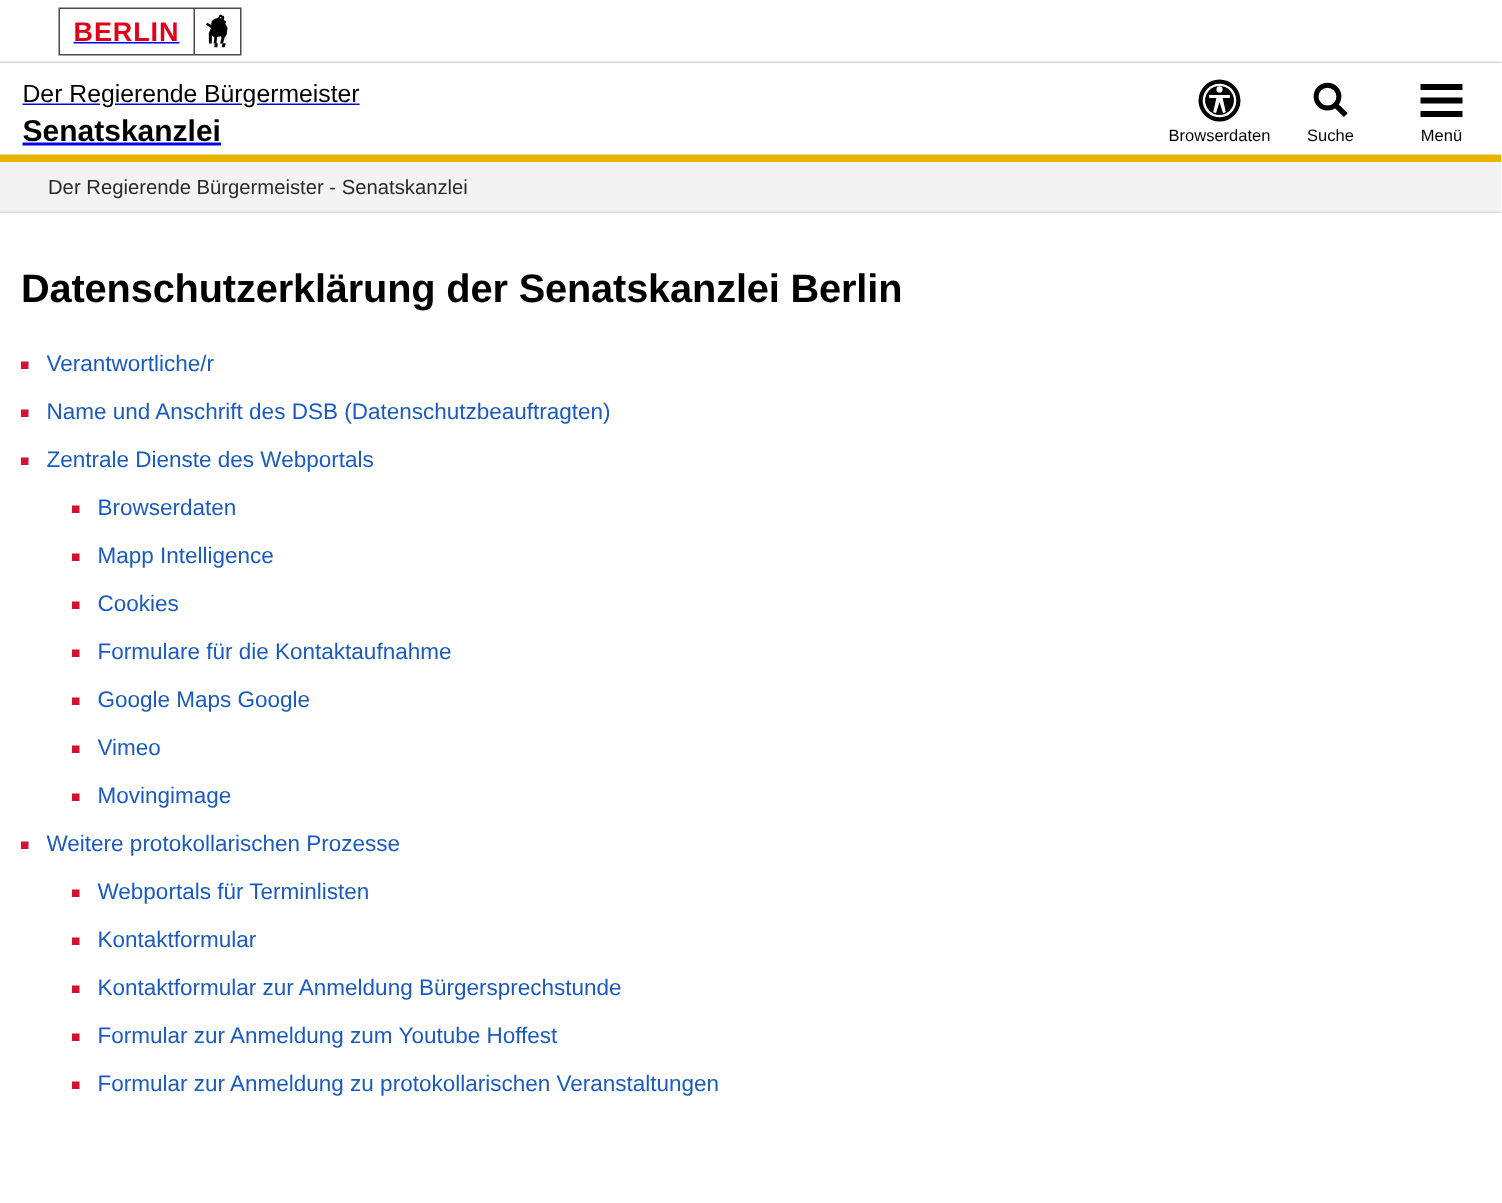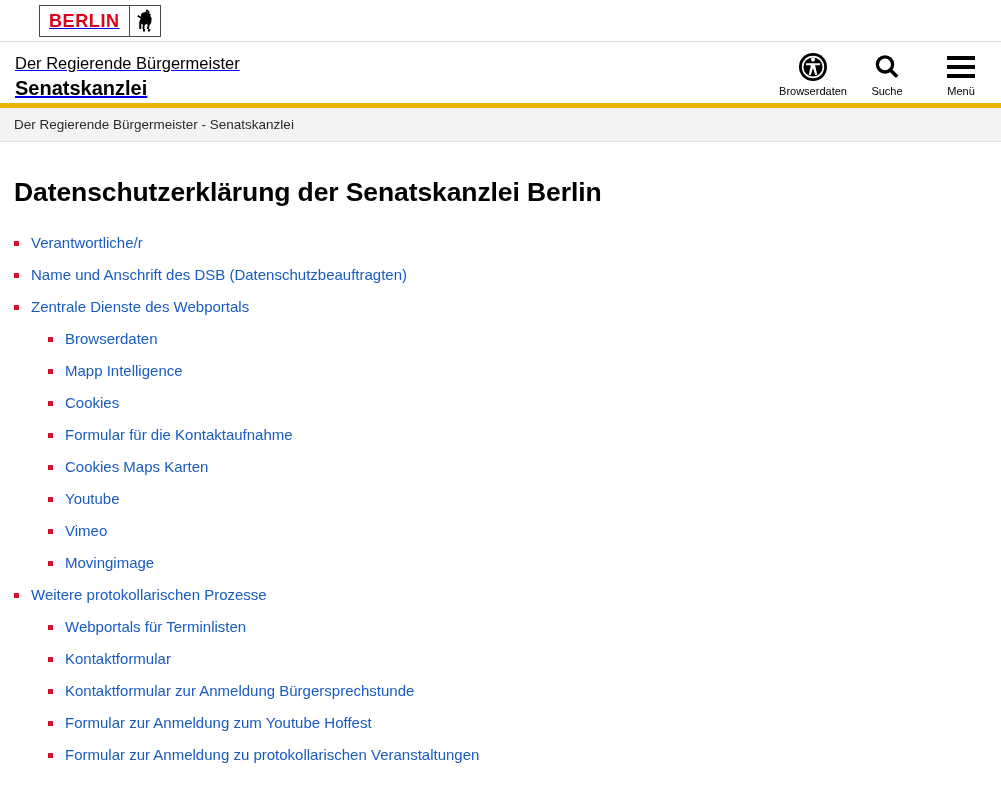--- a/index.html
+++ b/index.html
@@ -128,21 +128,21 @@
     width: 100%;
   }
 
   
   .breadcrumb-bar {
     height: 34px;
     background: #f3f3f3;
     border-bottom: 1px solid #dddddd;
     display: flex;
     align-items: center;
-    padding-left: 14px;
+    padding-left: 32px;
   }
   .breadcrumb-bar .crumb {
     font-size: 13.5px;
     color: #2a2a2a;
   }
 
   
   .content {
     padding: 0 14px;
   }
@@ -256,23 +256,22 @@
 
 <div class="content">
   <h1 class="page-title">Datenschutzerklärung der Senatskanzlei Berlin</h1>
   <ul class="toc level1" id="toc-root">
       <li><span class="bullet"></span><a href="#">Verantwortliche/r</a></li>
       <li><span class="bullet"></span><a href="#">Name und Anschrift des DSB (Datenschutzbeauftragten)</a></li>
       <li><span class="bullet"></span><a href="#">Zentrale Dienste des Webportals</a><ul class="toc level2">
           <li><span class="bullet"></span><a href="#">Browserdaten</a></li>
           <li><span class="bullet"></span><a href="#">Mapp Intelligence</a></li>
           <li><span class="bullet"></span><a href="#">Cookies</a></li>
-          <li><span class="bullet"></span><a href="#">Formular für die Kontaktaufnahme</a></li>
-          <li><span class="bullet"></span><a href="#">Cookies Maps Karten</a></li>
-          <li><span class="bullet"></span><a href="#">Youtube</a></li>
+          <li><span class="bullet"></span><a href="#">Formulare für die Kontaktaufnahme</a></li>
+          <li><span class="bullet"></span><a href="#">Google Maps Google</a></li>
           <li><span class="bullet"></span><a href="#">Vimeo</a></li>
           <li><span class="bullet"></span><a href="#">Movingimage</a></li>
         </ul></li>
       <li><span class="bullet"></span><a href="#">Weitere protokollarischen Prozesse</a><ul class="toc level2">
           <li><span class="bullet"></span><a href="#">Webportals für Terminlisten</a></li>
           <li><span class="bullet"></span><a href="#">Kontaktformular</a></li>
           <li><span class="bullet"></span><a href="#">Kontaktformular zur Anmeldung Bürgersprechstunde</a></li>
           <li><span class="bullet"></span><a href="#">Formular zur Anmeldung zum Youtube Hoffest</a></li>
           <li><span class="bullet"></span><a href="#">Formular zur Anmeldung zu protokollarischen Veranstaltungen</a></li>
         </ul></li>

